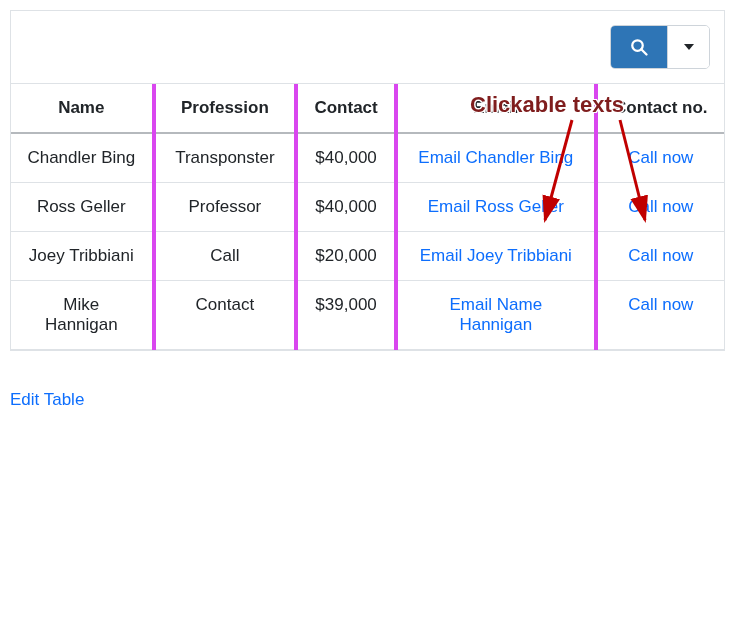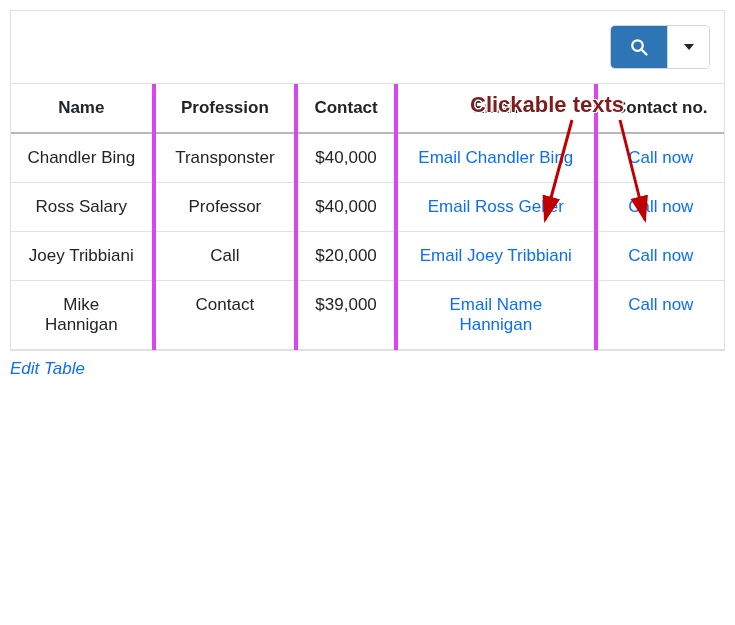--- a/index.html
+++ b/index.html
@@ -79,25 +79,24 @@
     border-bottom: 2px solid #b5b9bd;
   }
   th + th, td + td { border-left: 4px solid #d946ef; }
   .link {
     color: #0d6efd;
     text-decoration: none;
     cursor: pointer;
   }
   .edit-link {
     display: inline-block;
-    margin-top: 8px;
+    margin-top: 39px;
     color: #0d6efd;
     font-size: 17px;
     cursor: pointer;
-    font-style: italic;
   }
   
   .annot {
     position: absolute;
     pointer-events: none;
   }
   .annot-label {
     font-weight: 800;
     font-size: 22px;
     color: #7f1d1d;
@@ -143,21 +142,21 @@
     </thead>
     <tbody>
       <tr>
         <td>Chandler Bing</td>
         <td>Transponster</td>
         <td>$40,000</td>
         <td><a class="link">Email Chandler Bing</a></td>
         <td><a class="link">Call now</a></td>
       </tr>
       <tr>
-        <td>Ross Salary</td>
+        <td>Ross Geller</td>
         <td>Professor</td>
         <td>$40,000</td>
         <td><a class="link">Email Ross Geller</a></td>
         <td><a class="link">Call now</a></td>
       </tr>
       <tr>
         <td>Joey Tribbiani</td>
         <td>Call</td>
         <td>$20,000</td>
         <td><a class="link">Email Joey Tribbiani</a></td>

